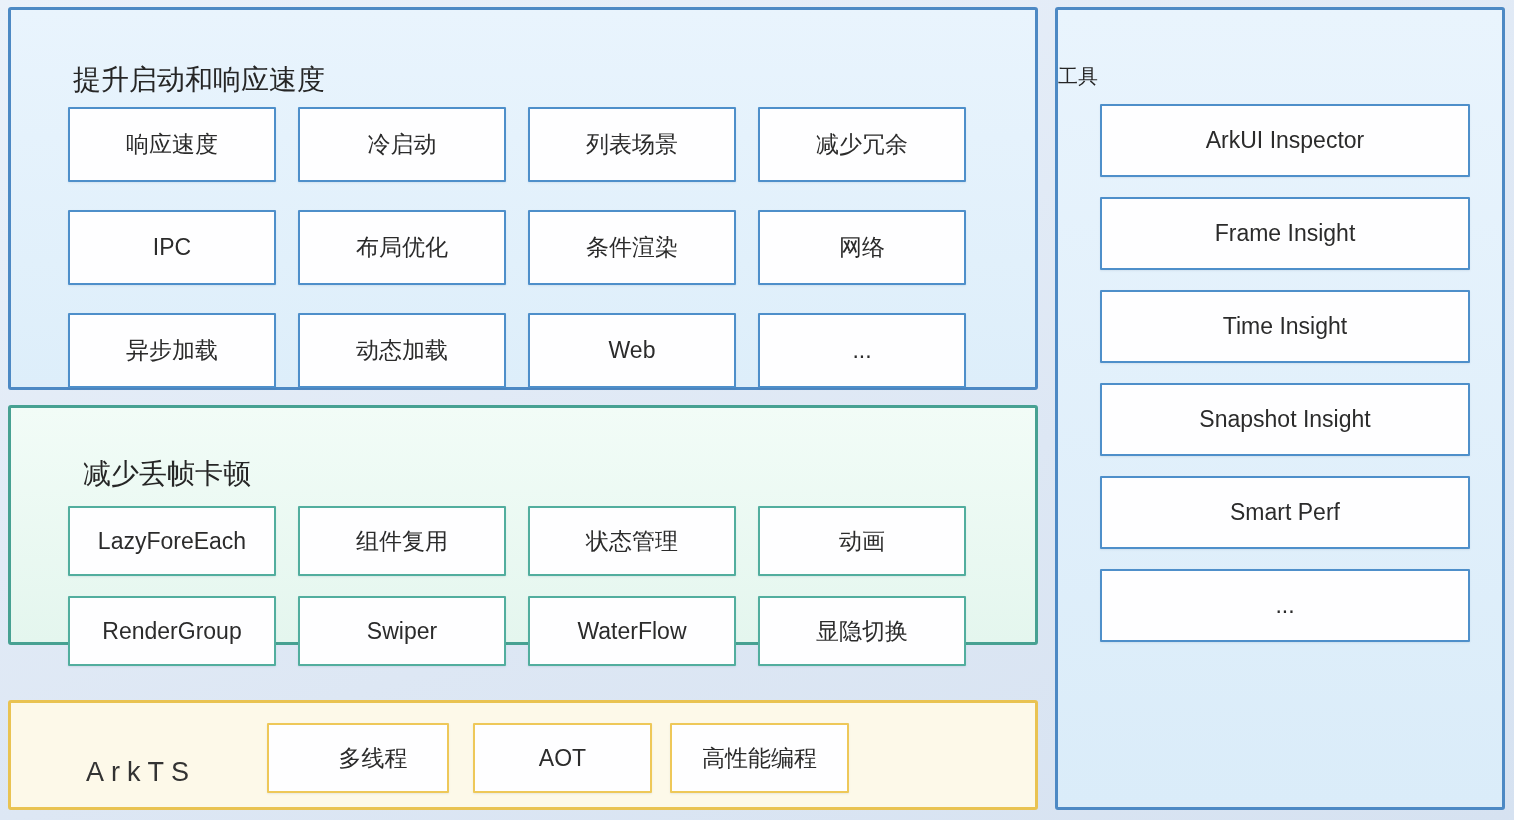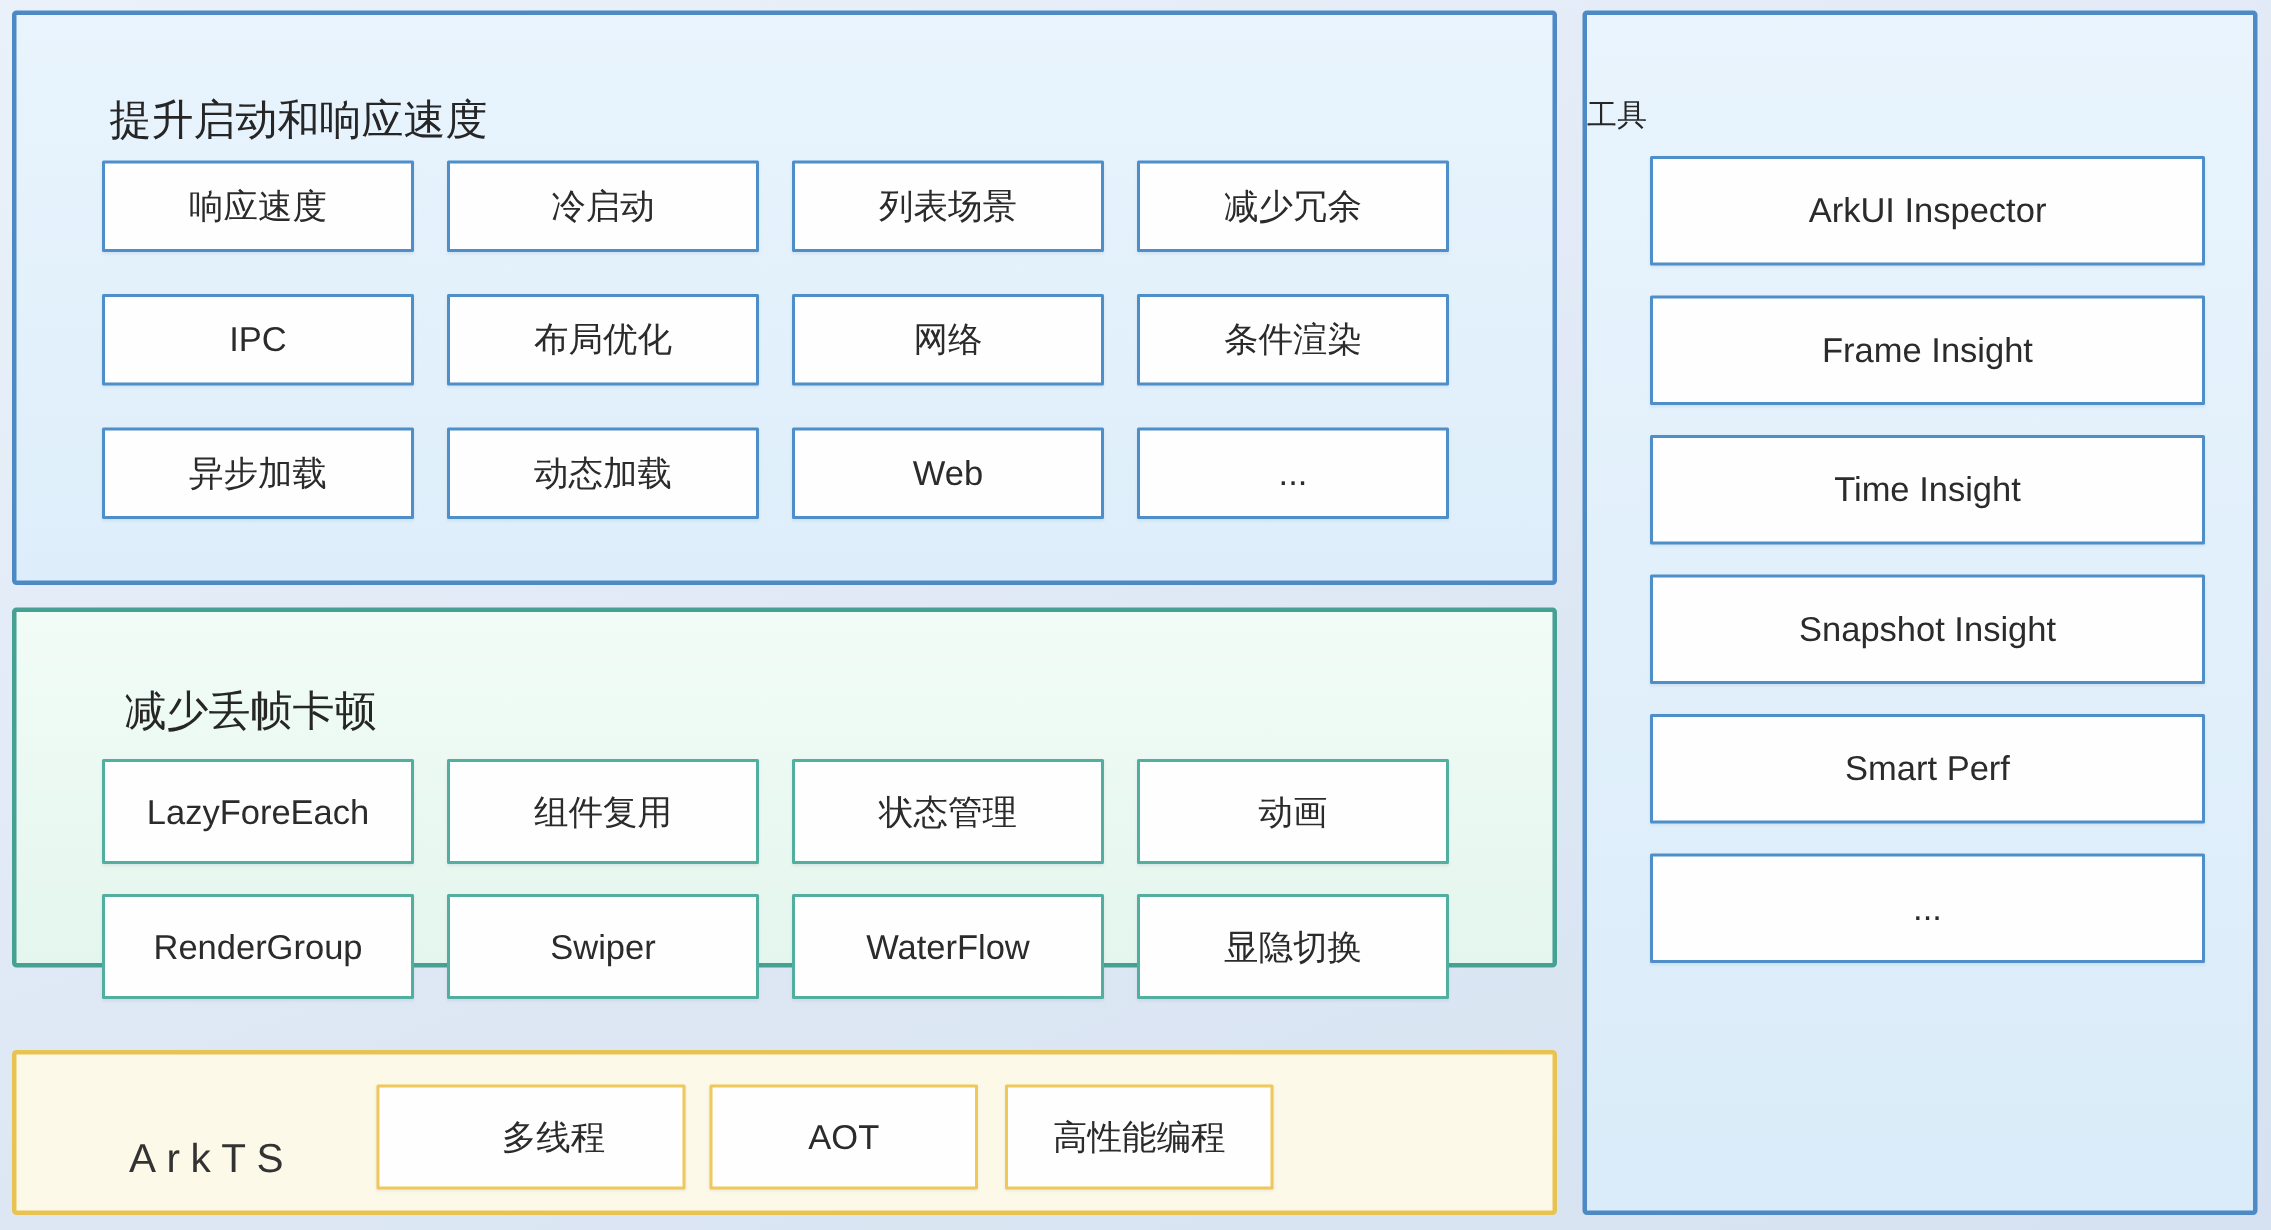--- a/index.html
+++ b/index.html
@@ -67,24 +67,24 @@
     background: #fefeff;
     display: flex;
     align-items: center;
     justify-content: center;
     font-size: 23px;
     color: #2b2b2b;
     border-radius: 1px;
     box-shadow: 0 1px 2px rgba(60, 90, 130, 0.10);
     white-space: nowrap;
   }
-  .box-blue  { border: 2px solid #4e8fca; height: 61px; }
+  .box-blue  { border: 2px solid #4e8fca; height: 75px; }
   .box-teal  { border: 2px solid #52ae9e; height: 70px; }
   .box-gold  { border: 2px solid #eec859; height: 70px; position: absolute; top: 20px; }
-  .arkts-box-0 { left: 240px; width: 206px; padding-left: 30px; }
+  .arkts-box-0 { left: 256px; width: 182px; padding-left: 30px; }
   .arkts-box-1 { left: 462px; width: 179px; }
   .arkts-box-2 { left: 659px; width: 179px; }
   .tools-list {
     position: absolute;
     left: 42px; top: 94px; width: 370px;
     display: flex;
     flex-direction: column;
     gap: 20px;
   }
   .tools-list .box-blue { height: 73px; }
@@ -96,22 +96,22 @@
 
   <section class="panel panel-startup">
     <h2 class="panel-title title-startup">提升启动和响应速度</h2>
     <div class="grid grid-startup">
       <div class="box box-blue">响应速度</div>
       <div class="box box-blue">冷启动</div>
       <div class="box box-blue">列表场景</div>
       <div class="box box-blue">减少冗余</div>
       <div class="box box-blue">IPC</div>
       <div class="box box-blue">布局优化</div>
+      <div class="box box-blue">条件渲染</div>
       <div class="box box-blue">网络</div>
-      <div class="box box-blue">条件渲染</div>
       <div class="box box-blue">异步加载</div>
       <div class="box box-blue">动态加载</div>
       <div class="box box-blue">Web</div>
       <div class="box box-blue">...</div>
     </div>
   </section>
 
   <section class="panel panel-frames">
     <h2 class="panel-title title-frames">减少丢帧卡顿</h2>
     <div class="grid grid-frames">

